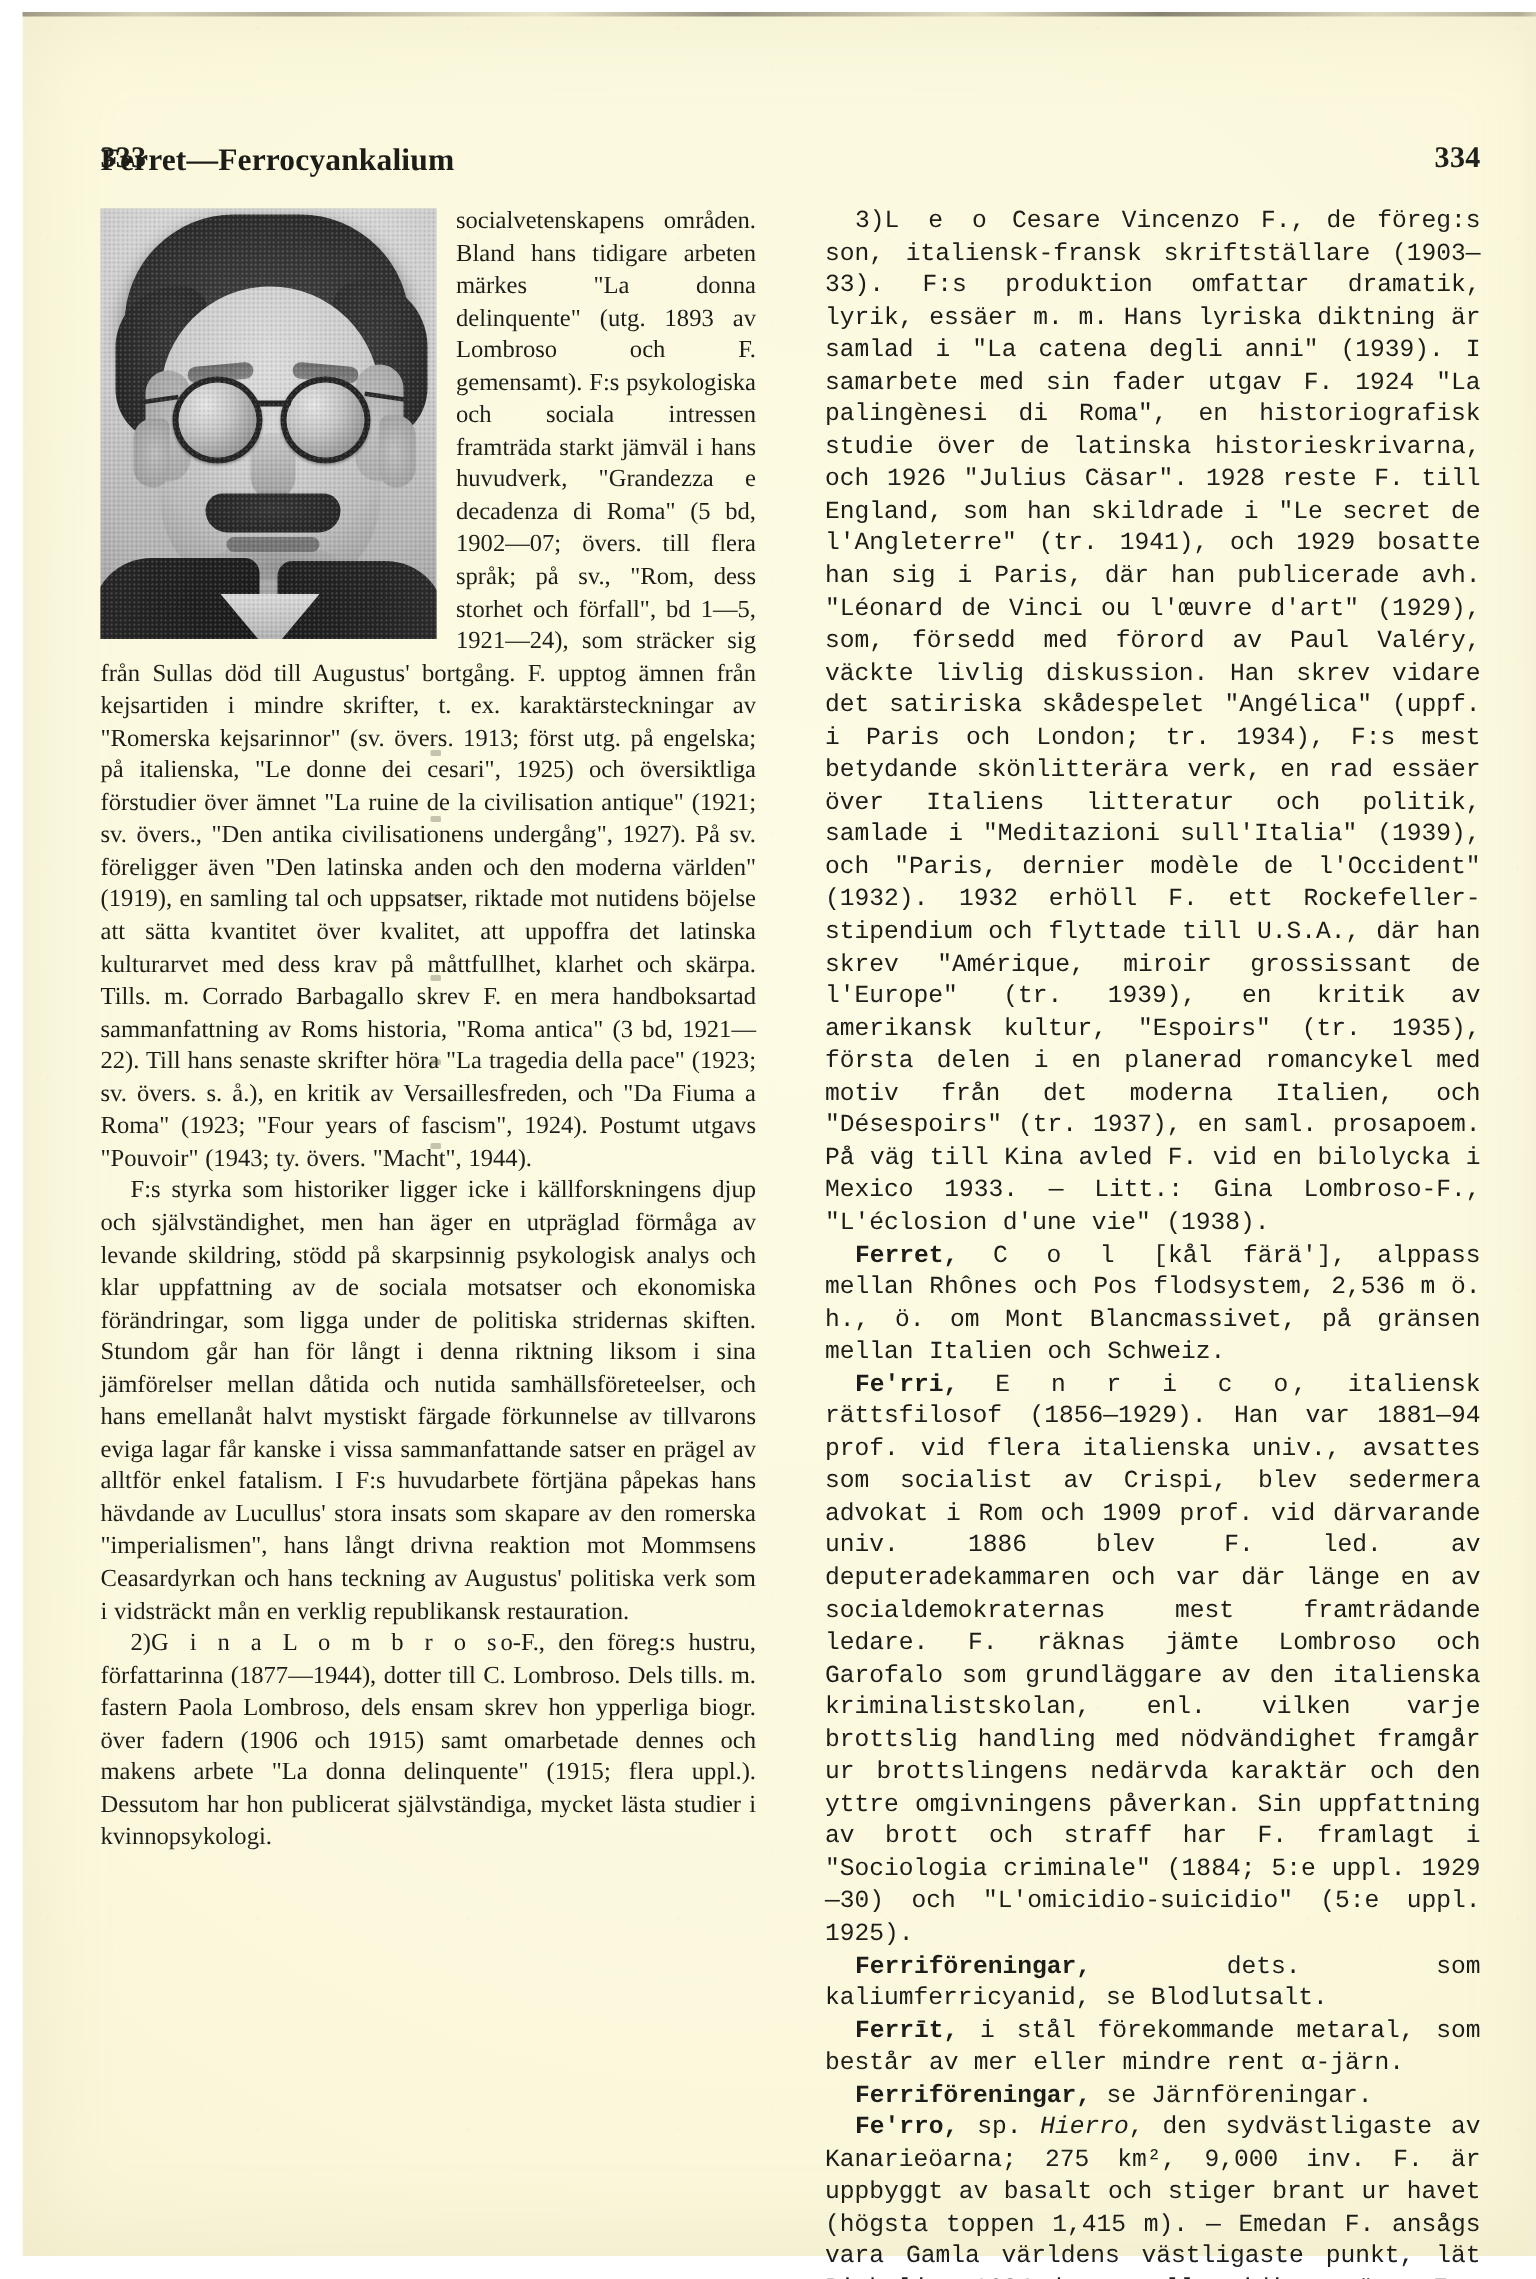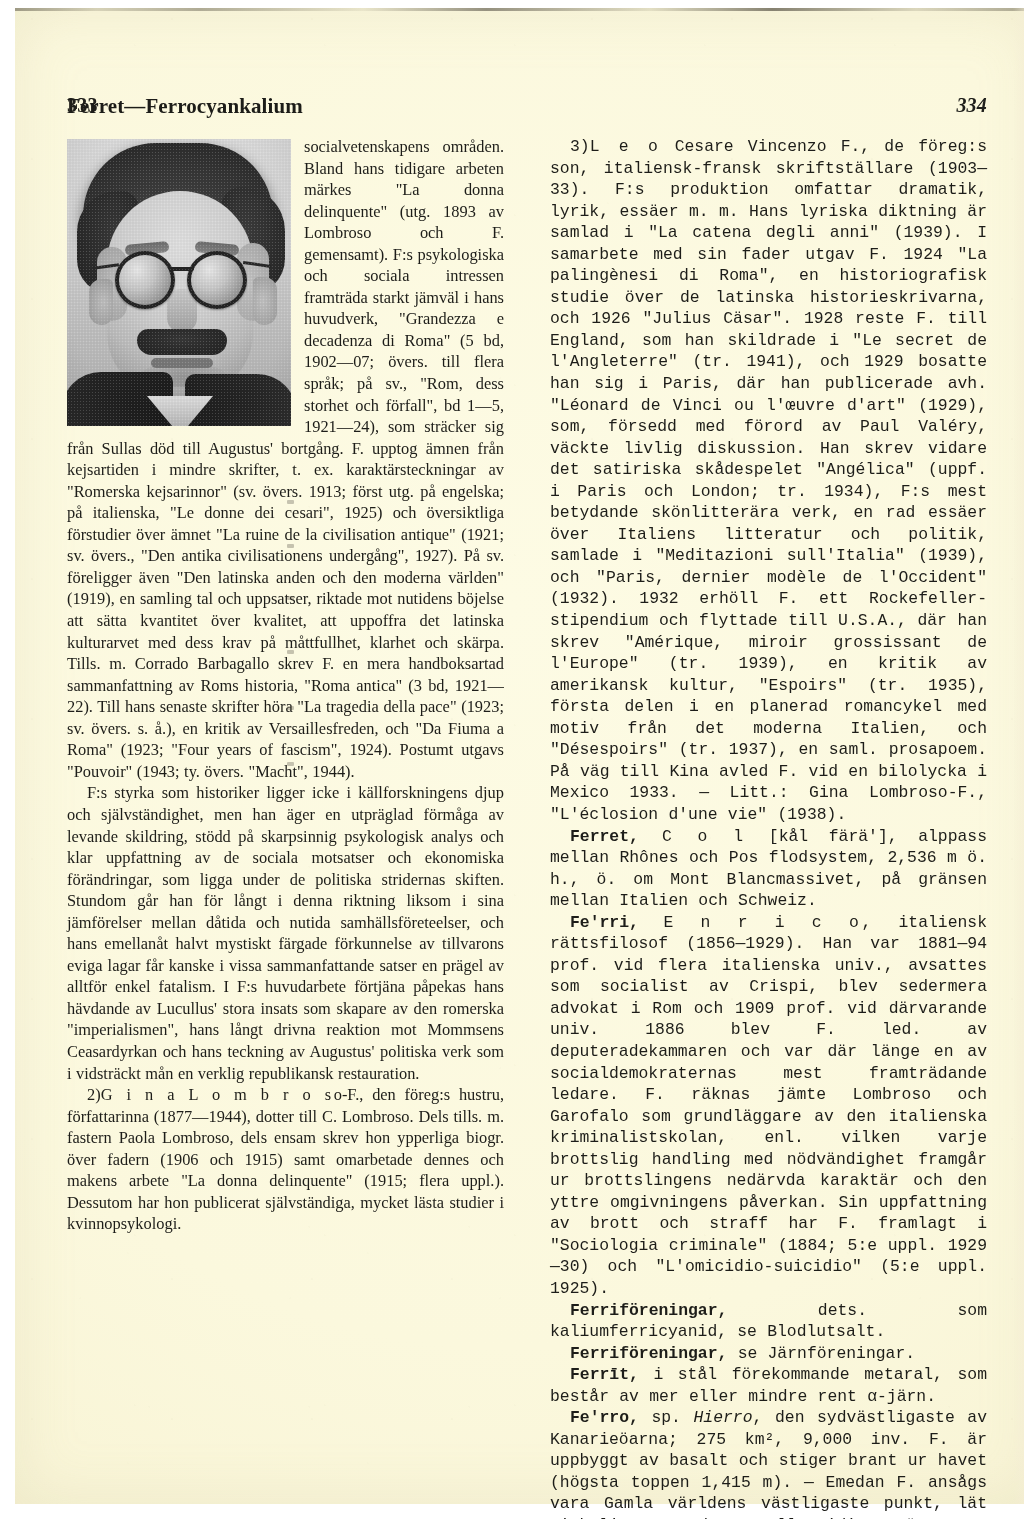--- a/index.html
+++ b/index.html
@@ -73,21 +73,21 @@
   .folio {
     position: absolute;
     top: 0;
     font-family: "Liberation Serif", "DejaVu Serif", serif;
     font-size: 20px;
     font-weight: bold;
     color: #20201c;
     letter-spacing: .2px;
   }
   #folio-left  { left: 0; }
-  #folio-right { right: 0; font-style: italic; }
+  #folio-right { right: 0; }
   #running-head {
     position: absolute;
     left: 0; right: 0;
     top: 0;
     text-align: left;
     font-size: 21px;
     font-weight: bold;
     color: #1c1c18;
     letter-spacing: .1px;
   }
@@ -399,23 +399,23 @@
 
       <p class="indent"><span>3)</span><span class="spaced">L e o</span><span> Cesare Vincenzo F.,</span><span> de föreg:s son, italiensk-fransk skriftställare (1903—33). F:s produktion omfattar dramatik, lyrik, essäer m. m. Hans lyriska diktning är samlad i "La catena degli anni" (1939). I samarbete med sin fader utgav F. 1924 "La palingènesi di Roma", en historiografisk studie över de latinska historieskrivarna, och 1926 "Julius Cäsar". 1928 reste F. till England, som han skildrade i "Le secret de l'Angleterre" (tr. 1941), och 1929 bosatte han sig i Paris, där han publicerade avh. "Léonard de Vinci ou l'œuvre d'art" (1929), som, försedd med förord av Paul Valéry, väckte livlig diskussion. Han skrev vidare det satiriska skådespelet "Angélica" (uppf. i Paris och London; tr. 1934), F:s mest betydande skönlitterära verk, en rad essäer över Italiens litteratur och politik, samlade i "Meditazioni sull'Italia" (1939), och "Paris, dernier modèle de l'Occident" (1932). 1932 erhöll F. ett Rockefeller-stipendium och flyttade till U.S.A., där han skrev "Amérique, miroir grossissant de l'Europe" (tr. 1939), en kritik av amerikansk kultur, "Espoirs" (tr. 1935), första delen i en planerad romancykel med motiv från det moderna Italien, och "Désespoirs" (tr. 1937), en saml. prosapoem. På väg till Kina avled F. vid en bilolycka i Mexico 1933. — Litt.: Gina Lombroso-F., "L'éclosion d'une vie" (1938).</span></p>
 
       <p class="indent"><span class="hw">Ferret,</span><span class="spaced"> C o l </span><span>[kål färä'], alppass mellan Rhônes och Pos flodsystem, 2,536 m ö. h., ö. om Mont Blancmassivet, på gränsen mellan Italien och Schweiz.</span></p>
 
       <p class="indent"><span class="hw">Fe'rri,</span><span class="spaced"> E n r i c o, </span><span>italiensk rättsfilosof (1856—1929). Han var 1881—94 prof. vid flera italienska univ., avsattes som socialist av Crispi, blev sedermera advokat i Rom och 1909 prof. vid därvarande univ. 1886 blev F. led. av deputeradekammaren och var där länge en av socialdemokraternas mest framträdande ledare. F. räknas jämte Lombroso och Garofalo som grundläggare av den italienska kriminalistskolan, enl. vilken varje brottslig handling med nödvändighet framgår ur brottslingens nedärvda karaktär och den yttre omgivningens påverkan. Sin uppfattning av brott och straff har F. framlagt i "Sociologia criminale" (1884; 5:e uppl. 1929—30) och "L'omicidio-suicidio" (5:e uppl. 1925).</span></p>
 
       <p class="indent"><span class="hw">Ferriföreningar,</span><span> dets. som kaliumferricyanid, se Blodlutsalt.</span></p>
 
 
+      <p class="indent"><span class="hw">Ferrīt,</span><span> i stål förekommande metaral, som består av mer eller mindre rent α-järn.</span></p>
+
       <p class="indent"><span class="hw">Ferriföreningar,</span><span> se Järnföreningar.</span></p>
-
-      <p class="indent"><span class="hw">Ferrīt,</span><span> i stål förekommande metaral, som består av mer eller mindre rent α-järn.</span></p>
 
       <p class="indent"><span class="hw">Fe'rro,</span><span> sp. </span><span class="ital">Hierro</span><span>, den sydvästligaste av Kanarieöarna; 275 km², 9,000 inv. F. är uppbyggt av basalt och stiger brant ur havet (högsta toppen 1,415 m). — Emedan F. ansågs vara Gamla världens västligaste punkt, lät Richelieu 1634 draga nollmeridianen över F.</span></p>
 
       <p class="indent"><span class="hw">Ferrocyānkālium,</span><span> dets. som kaliumferrocyanid, se Blodlutsalt.</span></p>
     </div>
   </div>
 
   <div id="bleed-marks">
     <span style="top:0"></span>
     <span style="top:44px"></span>

